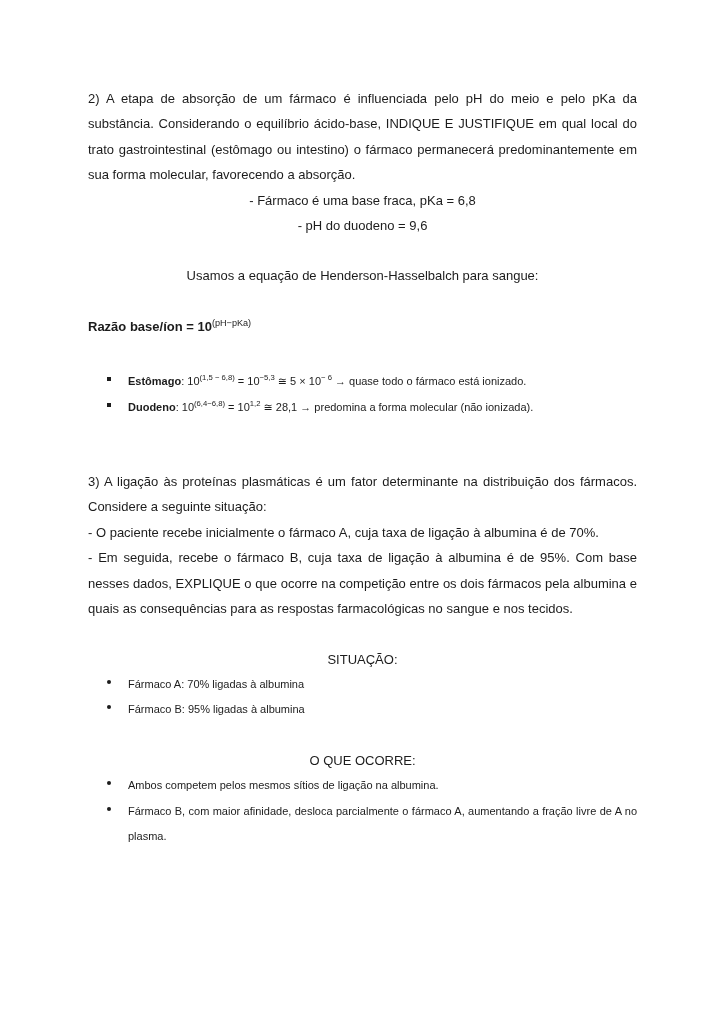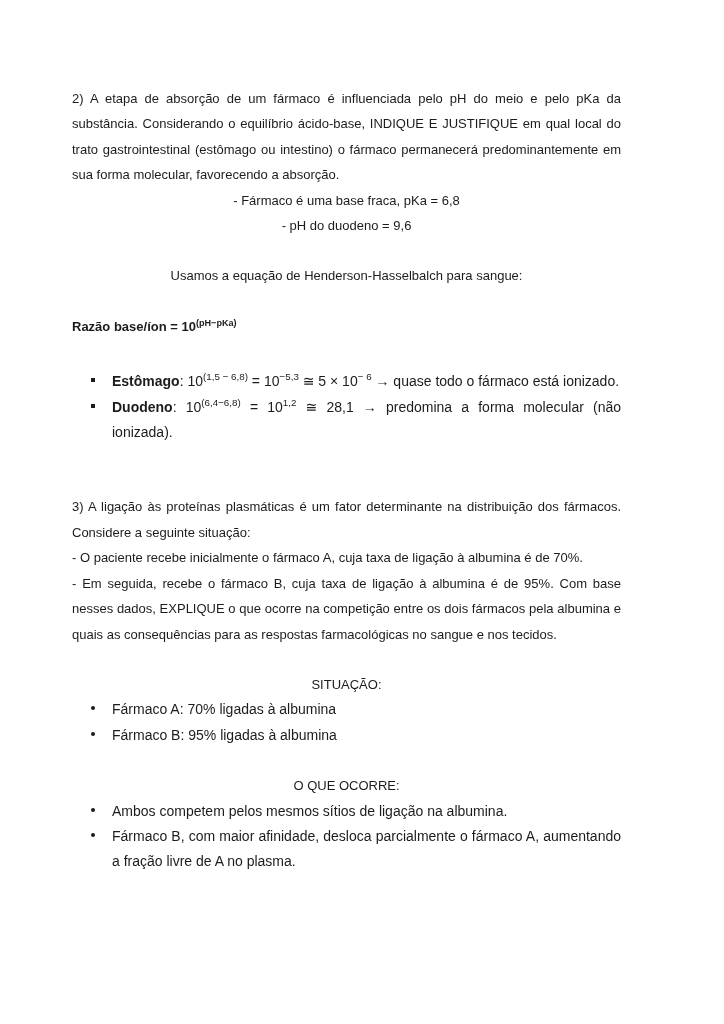--- a/index.html
+++ b/index.html
@@ -16,21 +16,21 @@
     position: relative;
     width: 724px;
     height: 1024px;
     background: #ffffff;
     margin: 0 auto;
     overflow: hidden;
     box-sizing: border-box;
   }
   .content {
     position: absolute;
-    left: 72px;
+    left: 88px;
     top: 86px;
     width: 549px;
   }
   p.para {
     margin: 0;
     font-size: 13.0px;
     line-height: 25.4px;
     text-align: justify;
     text-justify: inter-word;
     color: #1c1c1c;
@@ -46,31 +46,31 @@
     font-size: 13.0px;
     line-height: 25.4px;
     font-weight: bold;
     text-align: left;
     color: #1c1c1c;
   }
   .formula sup {
     font-size: 0.70em;
     vertical-align: super;
     line-height: 0;
-    font-weight: bold;
+    font-weight: normal;
   }
   ul.bullets {
     margin: 0;
     padding: 0;
     list-style: none;
   }
   ul.bullets > li {
     position: relative;
     padding-left: 40px;
-    font-size: 14px;
+    font-size: 11px;
     line-height: 25.4px;
     color: #1c1c1c;
     text-align: justify;
     text-justify: inter-word;
   }
   ul.bullets > li.left {
     text-align: left;
   }
   ul.bullets > li .marker {
     position: absolute;

